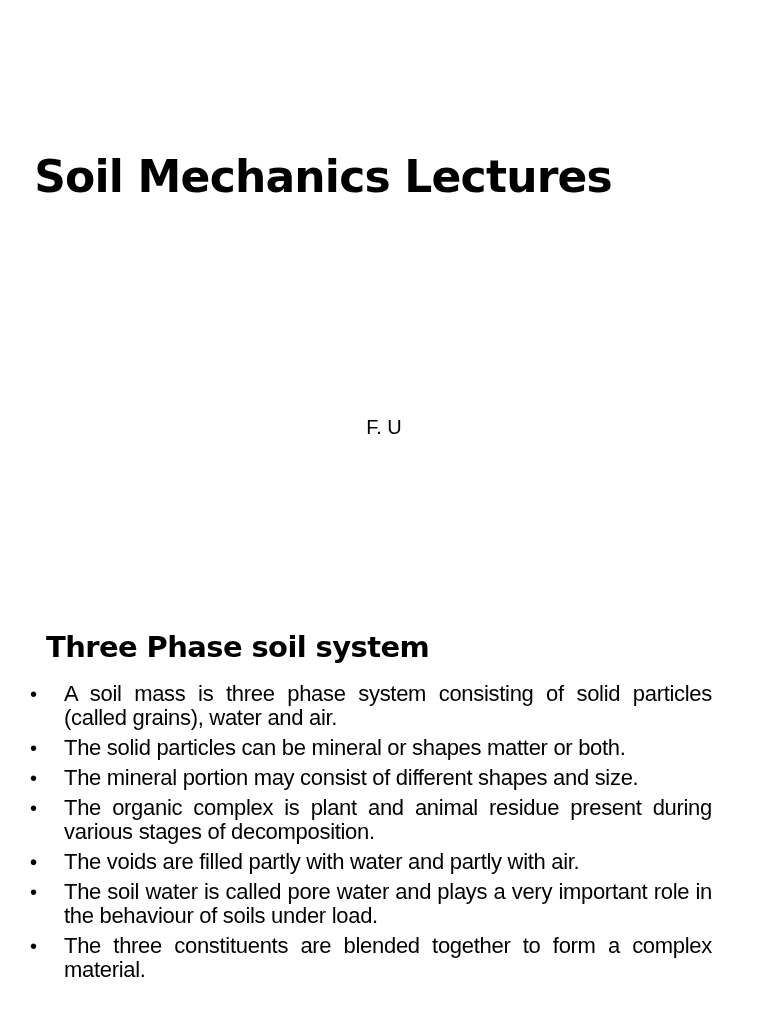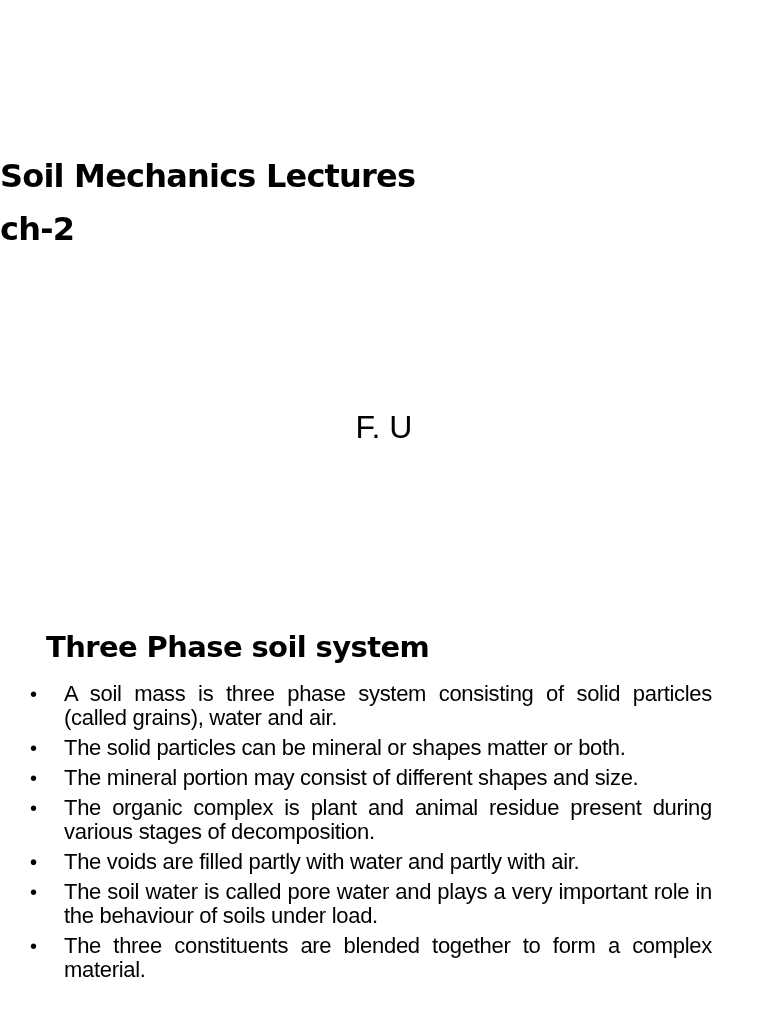--- a/index.html
+++ b/index.html
@@ -26,38 +26,38 @@
     }
     .slide-2 {
       top: 576px;
       height: 448px;
     }
     .title-main {
       position: absolute;
       top: 150px;
       left: 0;
       width: 612px;
-      text-align: left;
+      text-align: right;
       font-family: "DejaVu Sans", sans-serif;
       font-weight: bold;
-      font-size: 32px;
+      font-size: 44px;
       line-height: 53px;
       letter-spacing: -0.8px;
     }
     .title-main span {
       display: block;
     }
     .subtitle {
       position: absolute;
       top: 412px;
       left: 0;
       width: 768px;
       text-align: center;
       font-family: "Liberation Sans", sans-serif;
-      font-size: 32px;
+      font-size: 20px;
       line-height: 30px;
     }
     .heading {
       position: absolute;
       top: 53px;
       left: 46px;
       font-family: "DejaVu Sans", sans-serif;
       font-weight: bold;
       font-size: 29px;
       line-height: 36px;
@@ -92,21 +92,20 @@
     .bullets li.spread {
       text-align: justify;
     }
   </style>
 </head>
 <body>
 
 <div class="slide slide-1">
   <div class="title-main">
     <span>Soil Mechanics Lectures</span>
-    <span>ch-2</span>
   </div>
   <div class="subtitle">F. U</div>
 </div>
 
 <div class="slide slide-2">
   <div class="heading">Three Phase soil system</div>
   <ul class="bullets">
     <li>
       <span class="dot">•</span>
       <span>A soil mass is three phase system consisting of solid particles (called grains), water and air.</span>

